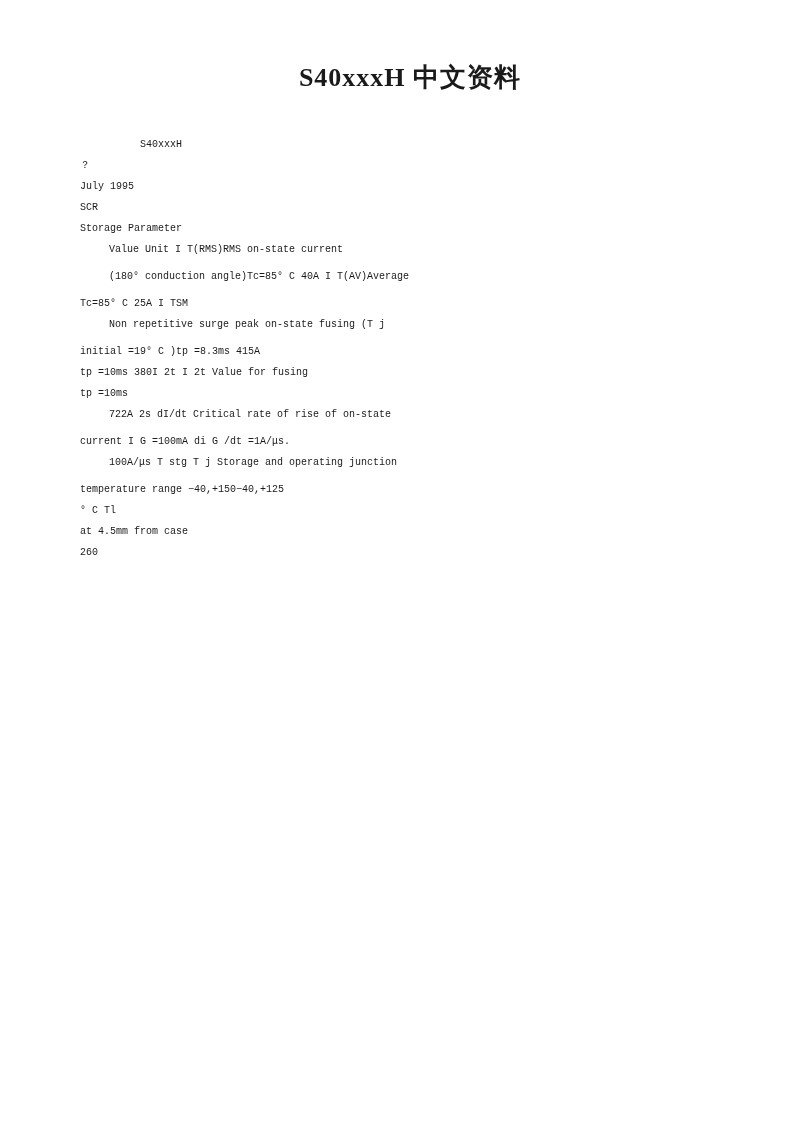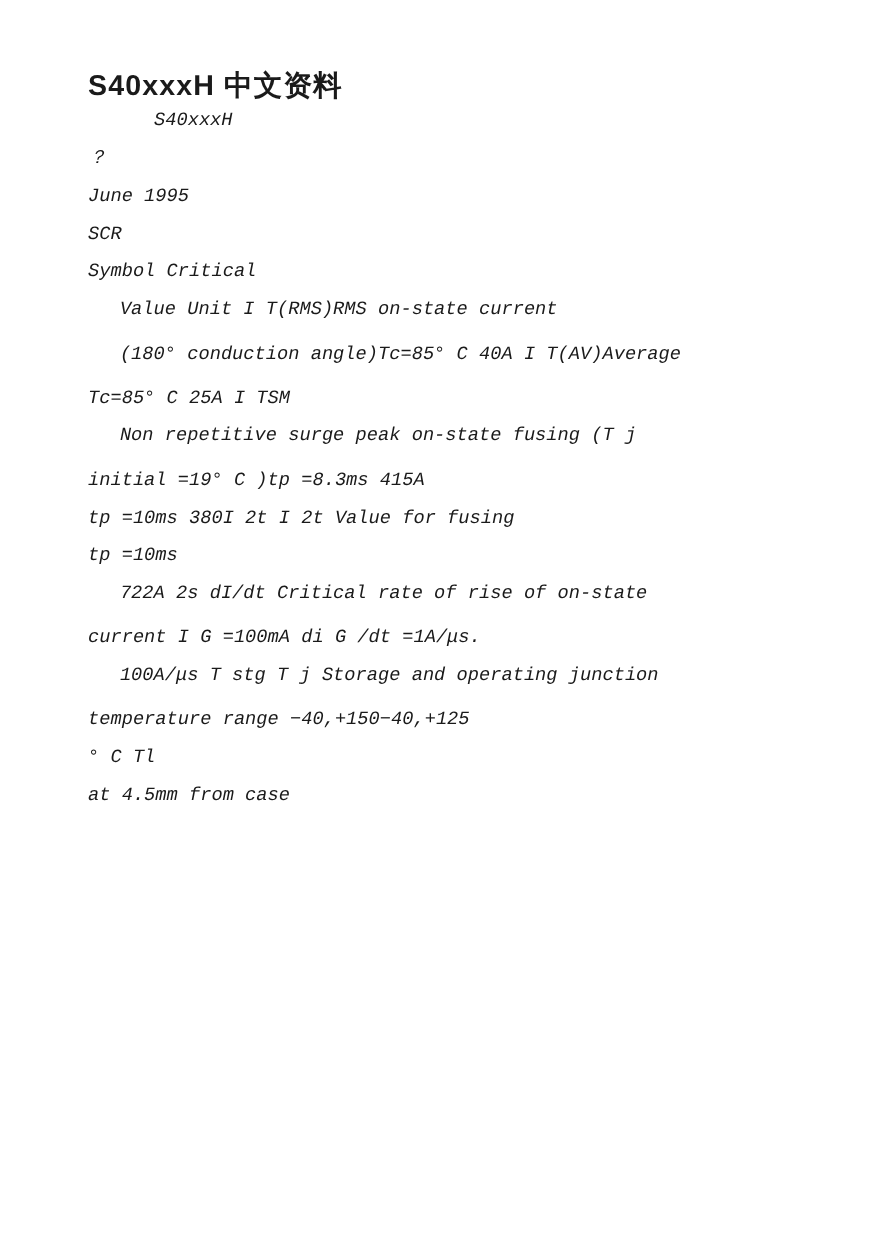--- a/index.html
+++ b/index.html
@@ -12,31 +12,31 @@
       background: #ffffff;
       font-family: 'Courier New', Courier, monospace;
       font-size: 16px;
       color: #1a1a1a;
       width: 800px;
       min-height: 1132px;
       padding: 60px 60px 60px 80px;
     }
 
     .page-title {
-      text-align: left;
+      text-align: center;
       font-size: 26px;
       font-weight: bold;
-      font-family: Liberation Sans, sans-serif;
+      font-family: Liberation Serif, serif;
+      margin-bottom: 40px;
       letter-spacing: 1px;
     }
 
     .content-block {
       line-height: 1.9;
-      font-size: 17px;
-      font-style: italic;
+      font-size: 10px;
     }
 
     .indent {
       padding-left: 60px;
       margin-bottom: 4px;
     }
 
     .line {
       margin-bottom: 2px;
     }
@@ -56,29 +56,29 @@
 
   <div class="indent line">
     <span>S40xxxH</span>
   </div>
 
   <div class="line">
     <span>？</span>
   </div>
 
   <div class="line">
-    <span>June  1995</span>
+    <span>July  1995</span>
   </div>
 
   <div class="line">
     <span>SCR</span>
   </div>
 
   <div class="line">
-    <span>Symbol Critical</span>
+    <span>Storage Parameter</span>
   </div>
 
   <div class="wrapped">
     <span>Value     Unit    I    T(RMS)RMS    on-state    current</span>
   </div>
 
   <div class="wrapped">
     <span>(180° conduction angle)Tc=85° C  40A  I  T(AV)Average</span>
   </div>
 
@@ -121,14 +121,17 @@
 
   <div class="line">
     <span>° C  Tl</span>
   </div>
 
 
   <div class="line">
     <span>at  4.5mm  from  case</span>
   </div>
 
+  <div class="line">
+    <span>260</span>
+  </div>
 
 </div>
 
 </body></html>

